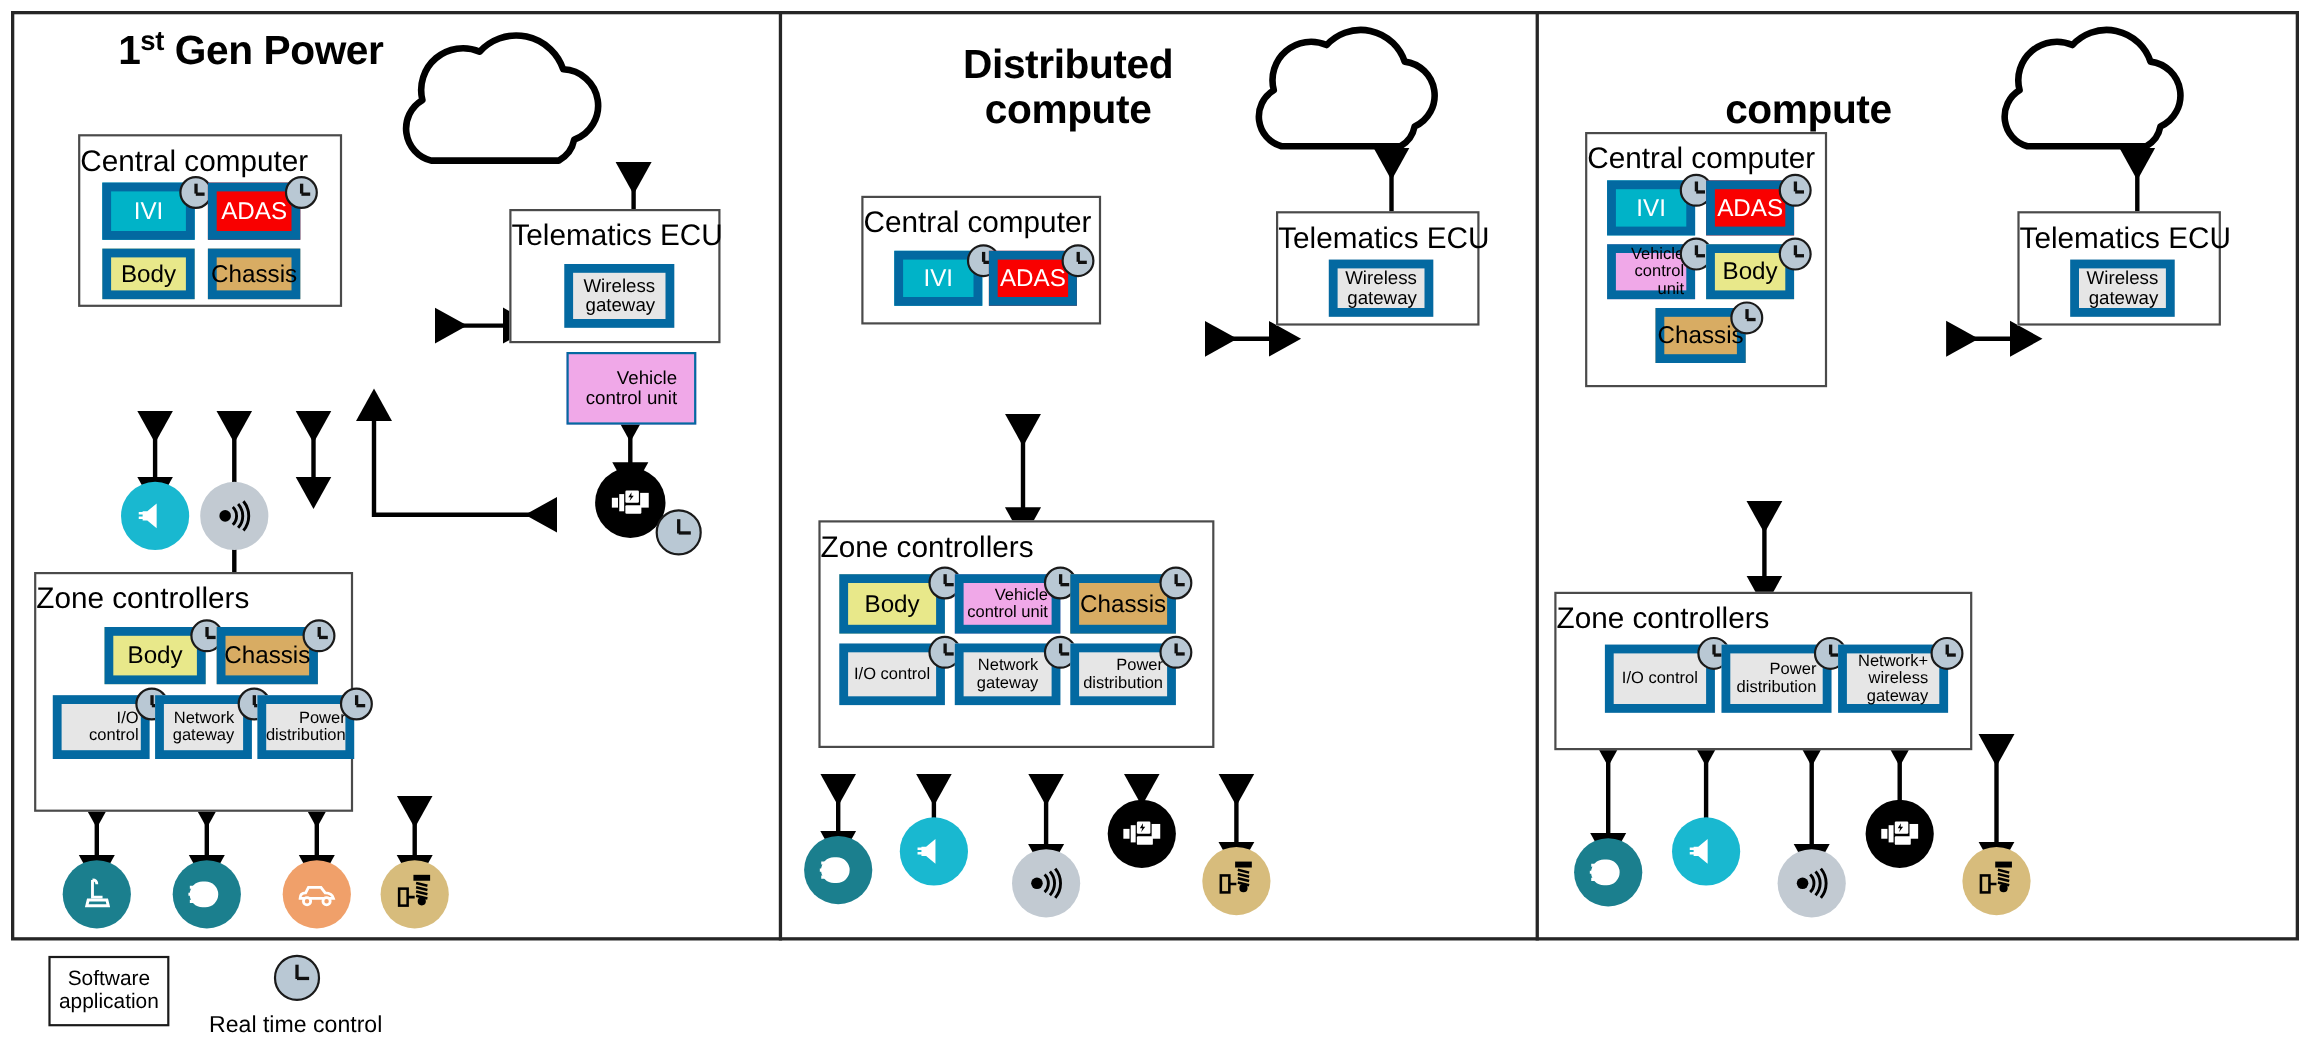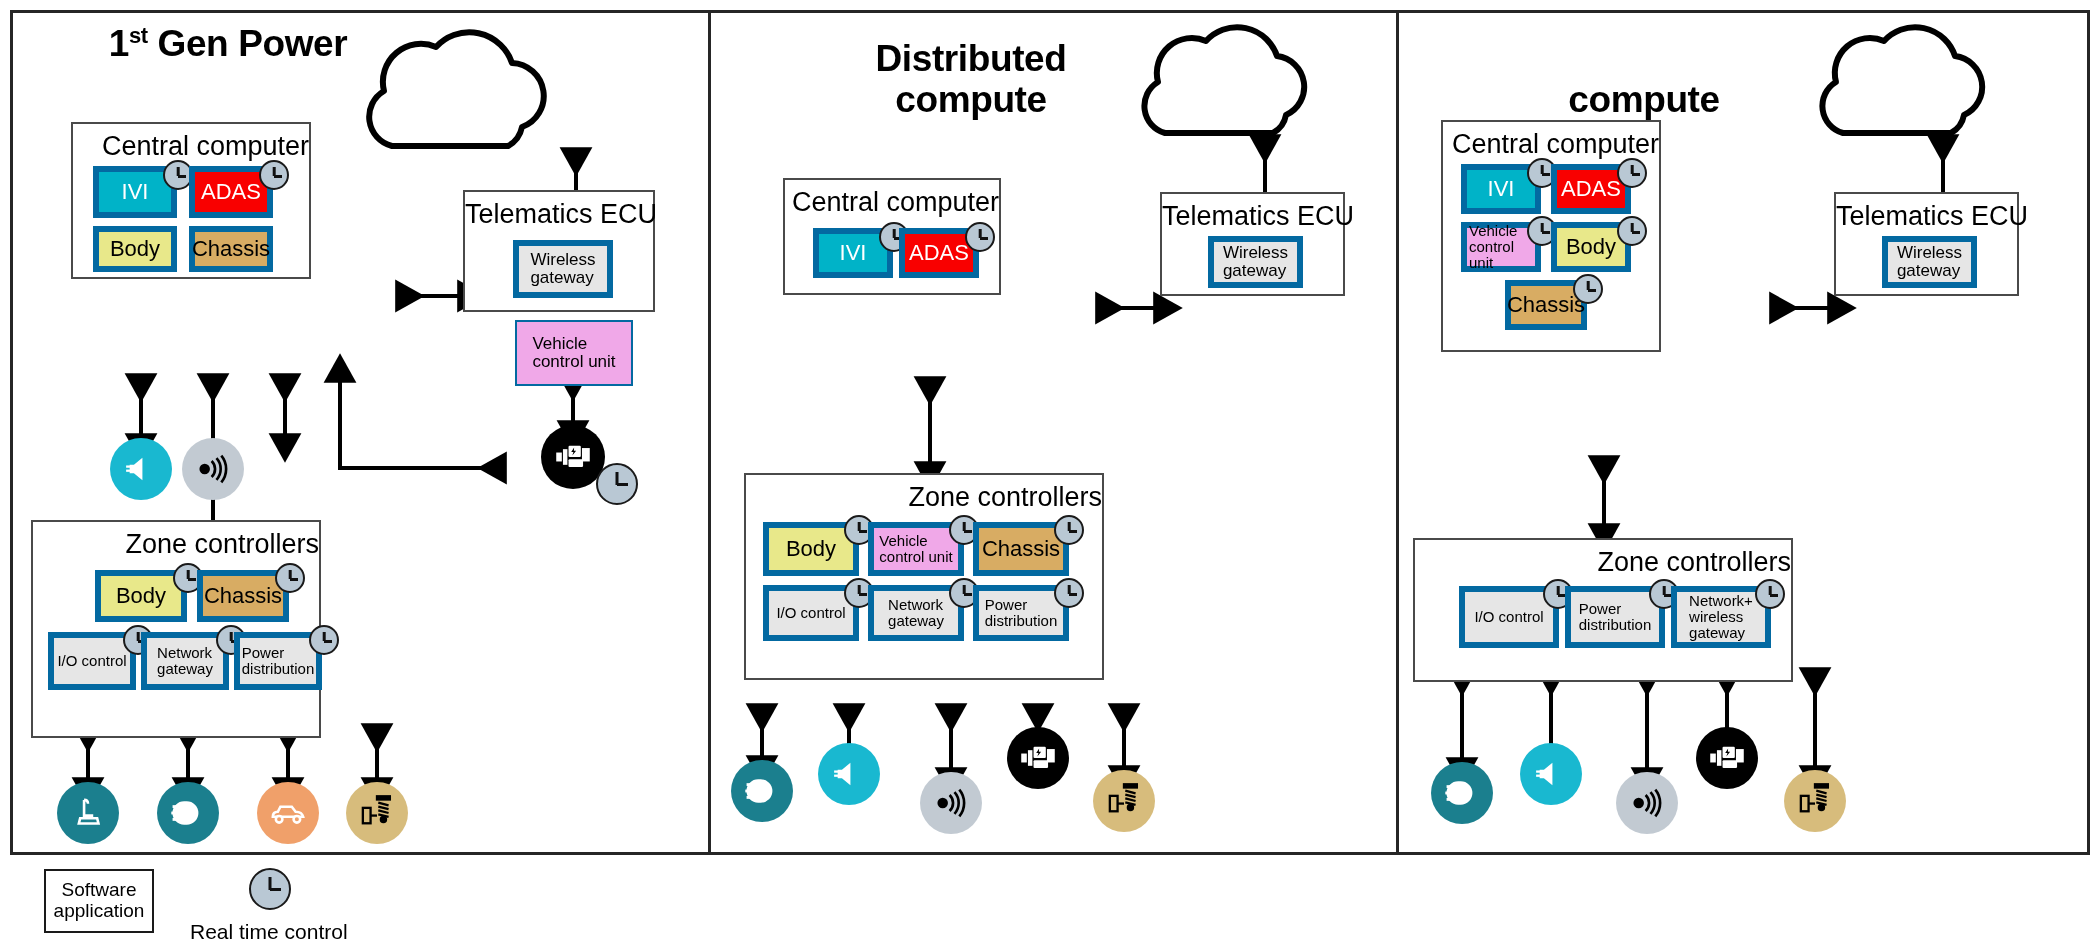--- a/index.html
+++ b/index.html
@@ -23,38 +23,38 @@
   }
 
   
   .panel { position: absolute; top: 10px; height: 845px; }
 
   .panel-title {
     position: absolute; text-align: center;
     font-weight: bold; font-size: 37px; line-height: 1.12;
     color: #000; letter-spacing: -0.4px;
   }
-  .panel-title sup { font-size: 22px; vertical-align: super; }
+  .panel-title sup { font-size: 25px; vertical-align: super; }
 
   
   .box {
     position: absolute; background: #fff;
     border: 2.5px solid #4a4a4a;
   }
   .box-title {
     position: absolute; left: 0; right: 0; top: 7px;
-    text-align: right; font-size: 27px; color: #000;
+    text-align: left; font-size: 27px; color: #000;
     white-space: nowrap;
   }
 
   .chip {
     position: absolute;
-    border: 6px solid #0369a1;
+    border: 8px solid #0369a1;
     display: flex; align-items: center; justify-content: center;
-    text-align: left; font-size: 22px; line-height: 1.08;
+    text-align: right; font-size: 22px; line-height: 1.08;
     color: #000; padding: 2px;
   }
   .chip.small  { font-size: 17px; }
   .chip.tiny   { font-size: 15px; }
   .chip.white  { color: #ffffff; }
 
   
   .clock {
     position: absolute; width: 30px; height: 30px; border-radius: 50%;
     background: #b9c8d4; border: 2.5px solid #1a1a1a;

